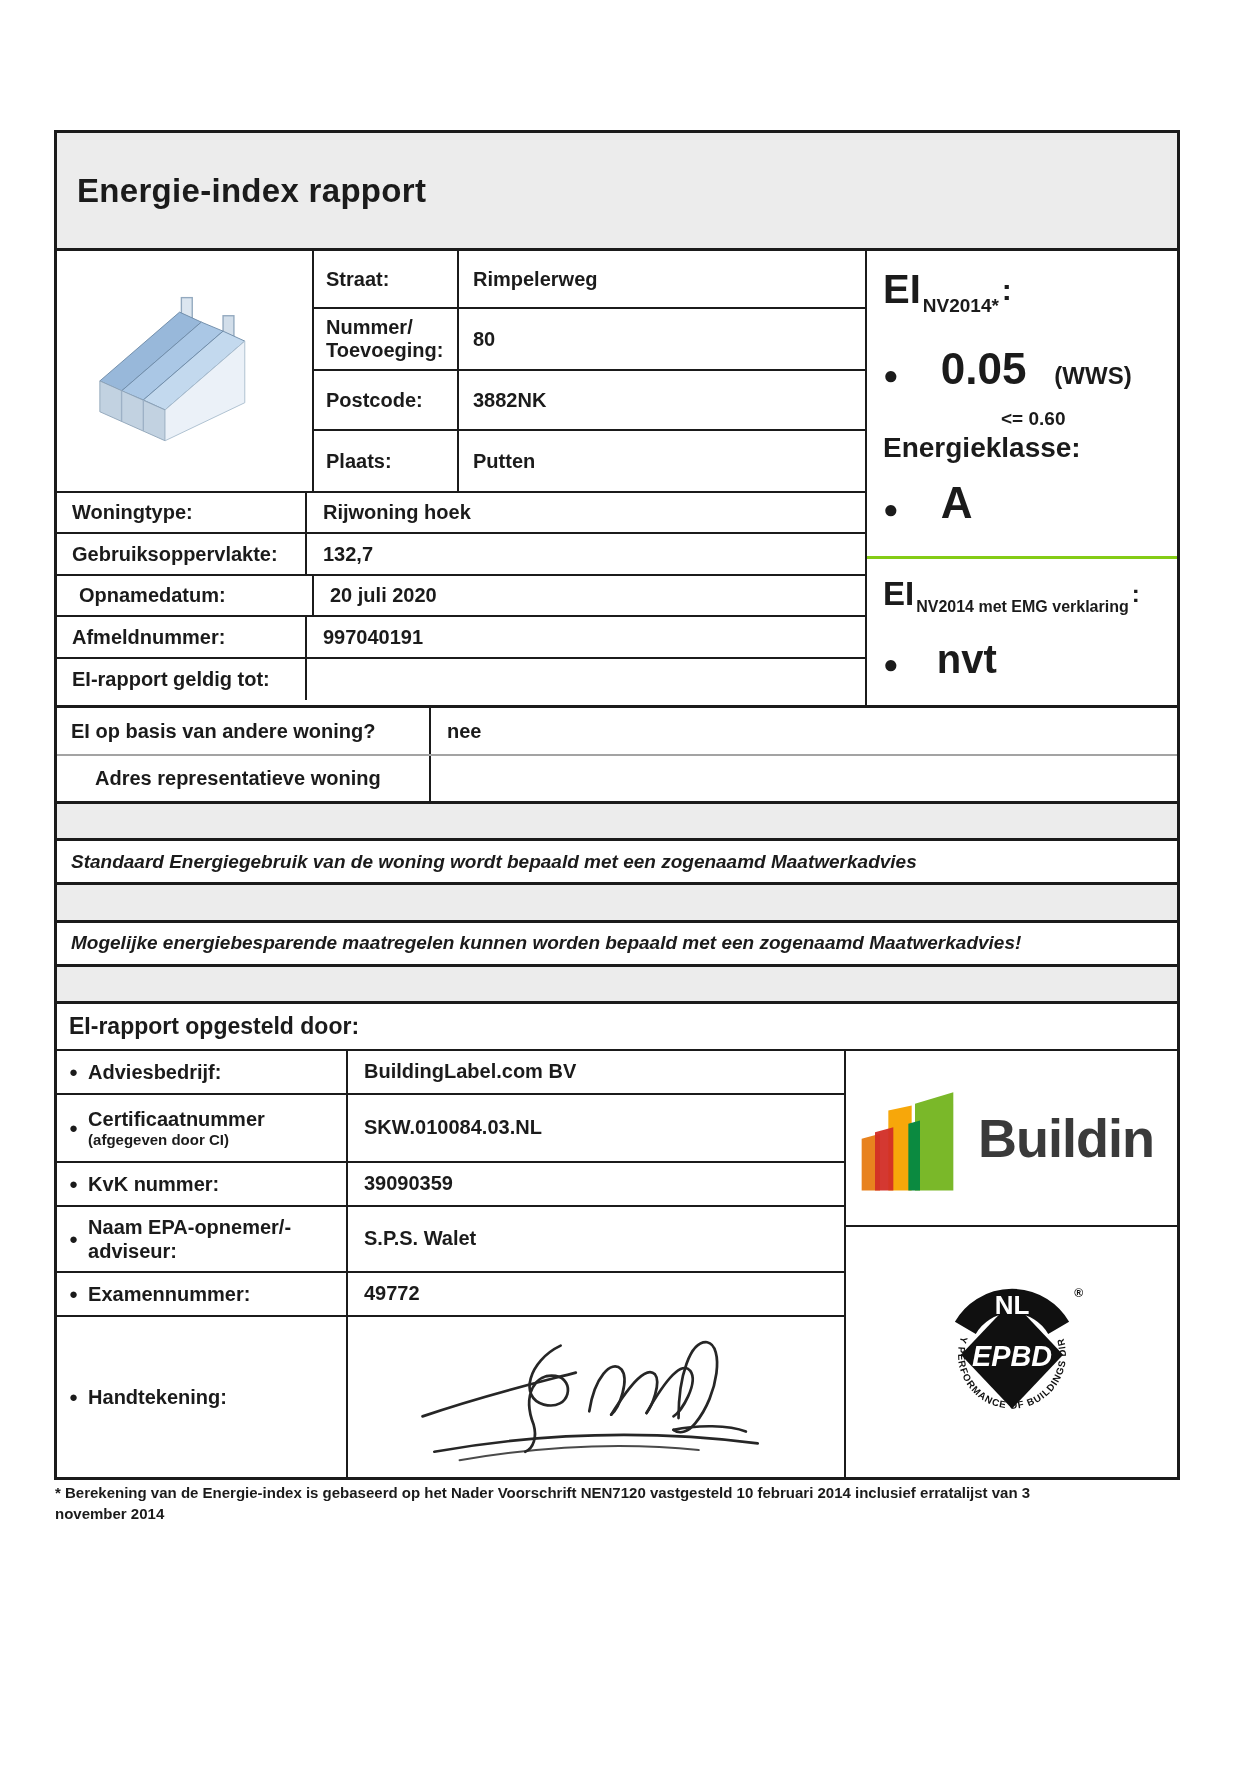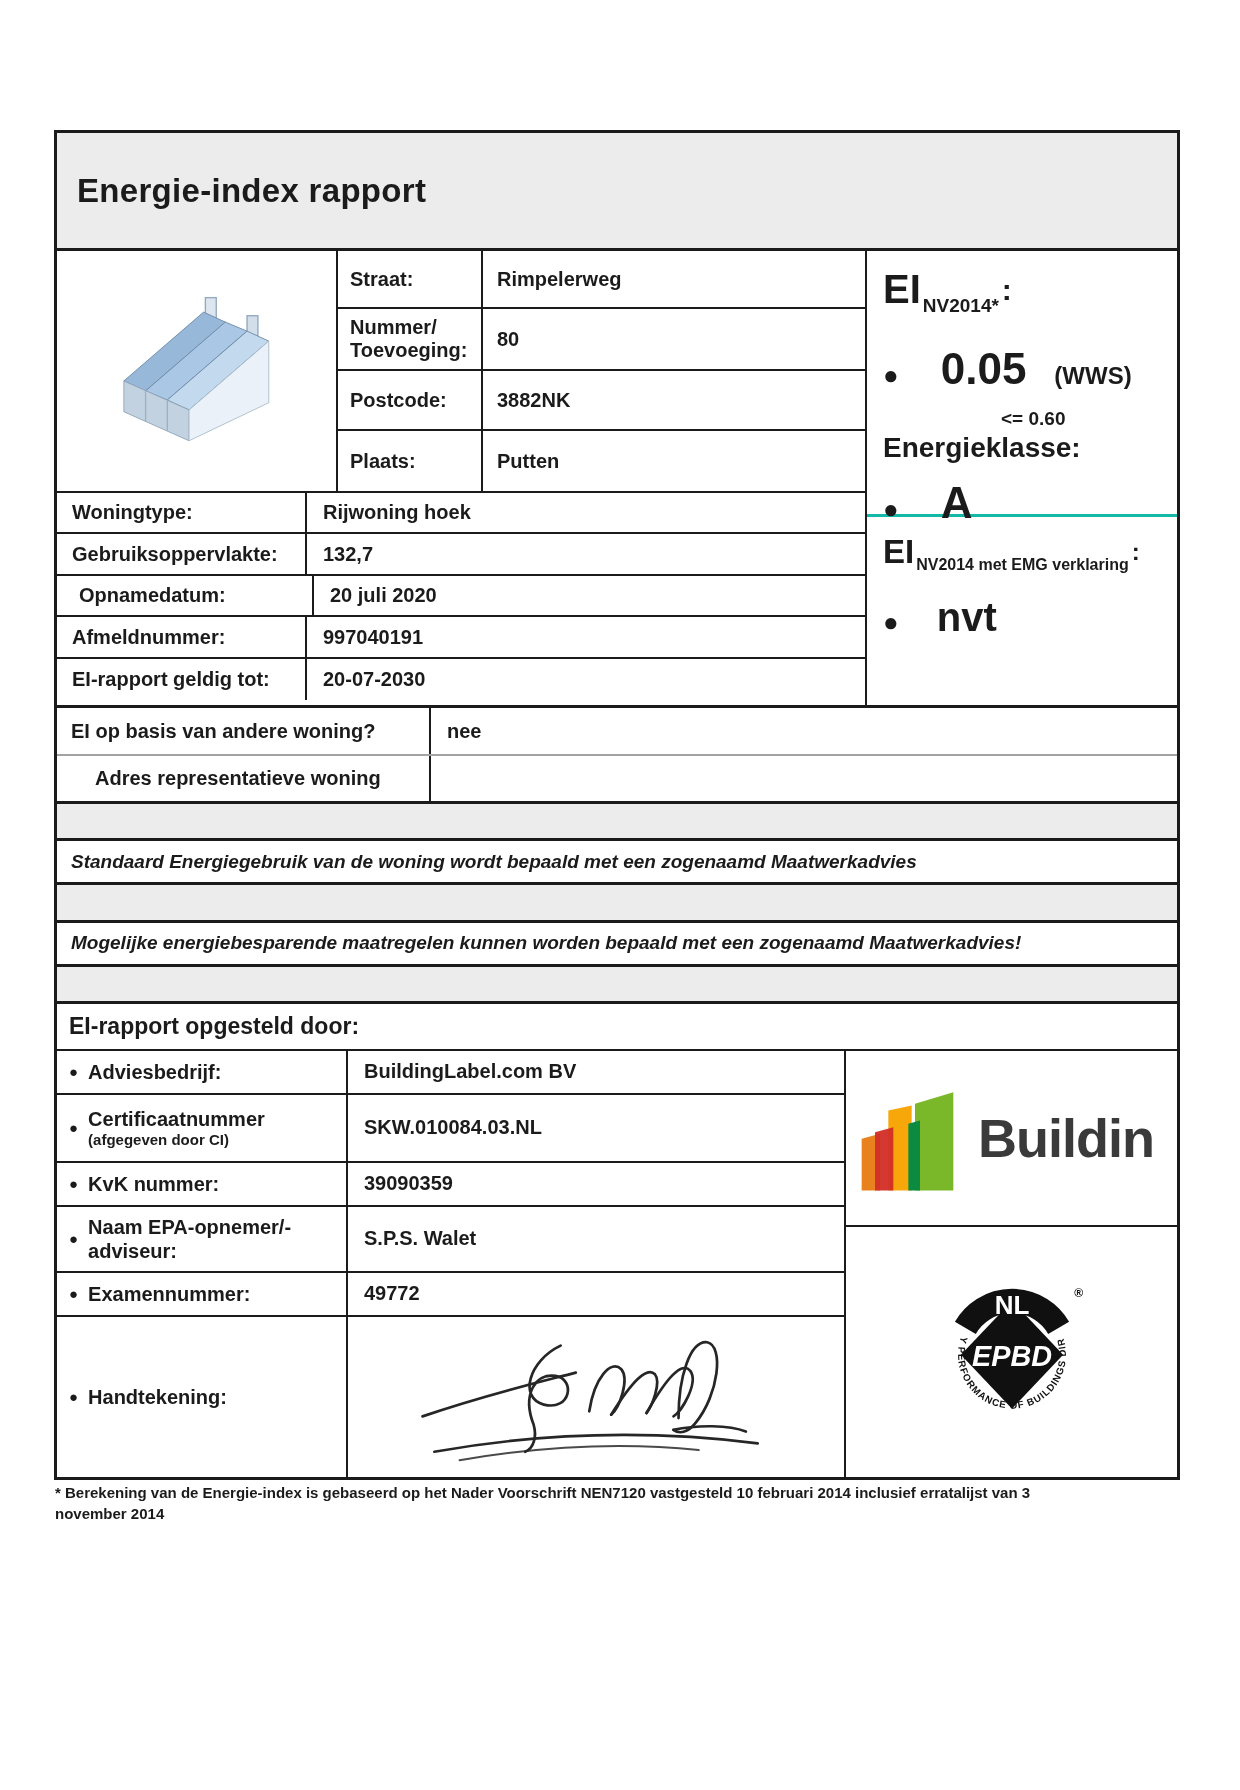--- a/index.html
+++ b/index.html
@@ -25,21 +25,21 @@
     background: #ececec;
     border-bottom: 3px solid #1b1b1b;
     display: flex; align-items: center;
     padding-left: 20px;
     font-size: 33px;
     letter-spacing: 0.3px;
   }
   
   .main { height: 460px; border-bottom: 3px solid #1b1b1b; display: flex; }
   .main-left { flex: 1; display: flex; flex-direction: column; }
-  .addr { height: 240px; display: flex; margin-left: 24px; }
+  .addr { height: 240px; display: flex; }
   .house-cell {
     width: 257px; border-right: 2px solid #1b1b1b;
     display: flex; align-items: center; justify-content: center;
   }
   .addr-rows { flex: 1; display: flex; flex-direction: column; }
   .addr-row { display: flex; border-bottom: 2px solid #1b1b1b; }
   .addr-row:nth-child(1) { height: 58px; }
   .addr-row:nth-child(2) { height: 62px; }
   .addr-row:nth-child(3) { height: 60px; }
   .addr-row:nth-child(4) { height: 60px; border-bottom: none; }
@@ -57,21 +57,21 @@
   .info-row:nth-child(6) { height: 43px; border-bottom: none; }
   .info-row { border-top: 2px solid #1b1b1b; margin-top: -2px; }
   .addr + .info-row { margin-top: 0; border-top: 2px solid #1b1b1b; }
   .info-label {
     width: 250px; border-right: 2px solid #1b1b1b;
     display: flex; align-items: center; padding-left: 15px; font-size: 20px;
   }
   .info-value { flex: 1; display: flex; align-items: center; padding-left: 16px; font-size: 20px; }
   
   .main-right { width: 312px; border-left: 2px solid #1b1b1b; display: flex; flex-direction: column; }
-  .ei-box { height: 266px; border-bottom: 3px solid #14b8a6; padding: 16px 4px 0 16px; }
+  .ei-box { height: 308px; border-bottom: 3px solid #84cc16; padding: 16px 4px 0 16px; }
   .emg-box { flex: 1; padding: 16px 16px 0 16px; }
   .ei-head { white-space: nowrap; }
   .ei-big { font-size: 40px; }
   .ei-sub { font-size: 19px; display: inline-block; transform: translateY(9px); margin-left: 2px; }
   .ei-colon { font-size: 30px; display: inline-block; transform: translateY(-3px); margin-left: 3px; }
   .emg-box .ei-big { font-size: 33px; }
   .emg-box .ei-sub { font-size: 16px; transform: translateY(7px); }
   .emg-box .ei-colon { font-size: 24px; transform: translateY(-3px); }
   .ei-value-row { display: flex; align-items: baseline; gap: 42px; margin-top: 32px; }
   .bullet-lg { font-size: 26px; }
@@ -189,21 +189,20 @@
       <div class="info-row">
         <div class="info-label">Opnamedatum:</div>
         <div class="info-value">20 juli 2020</div>
       </div>
       <div class="info-row">
         <div class="info-label">Afmeldnummer:</div>
         <div class="info-value">997040191</div>
       </div>
       <div class="info-row">
         <div class="info-label">EI-rapport geldig tot:</div>
-        <div class="info-value">20-07-2030</div>
       </div>
     </div>
 
     <div class="main-right">
       <div class="ei-box">
         <div class="ei-head">
           <span class="ei-big">EI</span><span class="ei-sub">NV2014*</span><span class="ei-colon">:</span>
         </div>
         <div class="ei-value-row">
           <span class="bullet-lg">●</span>

